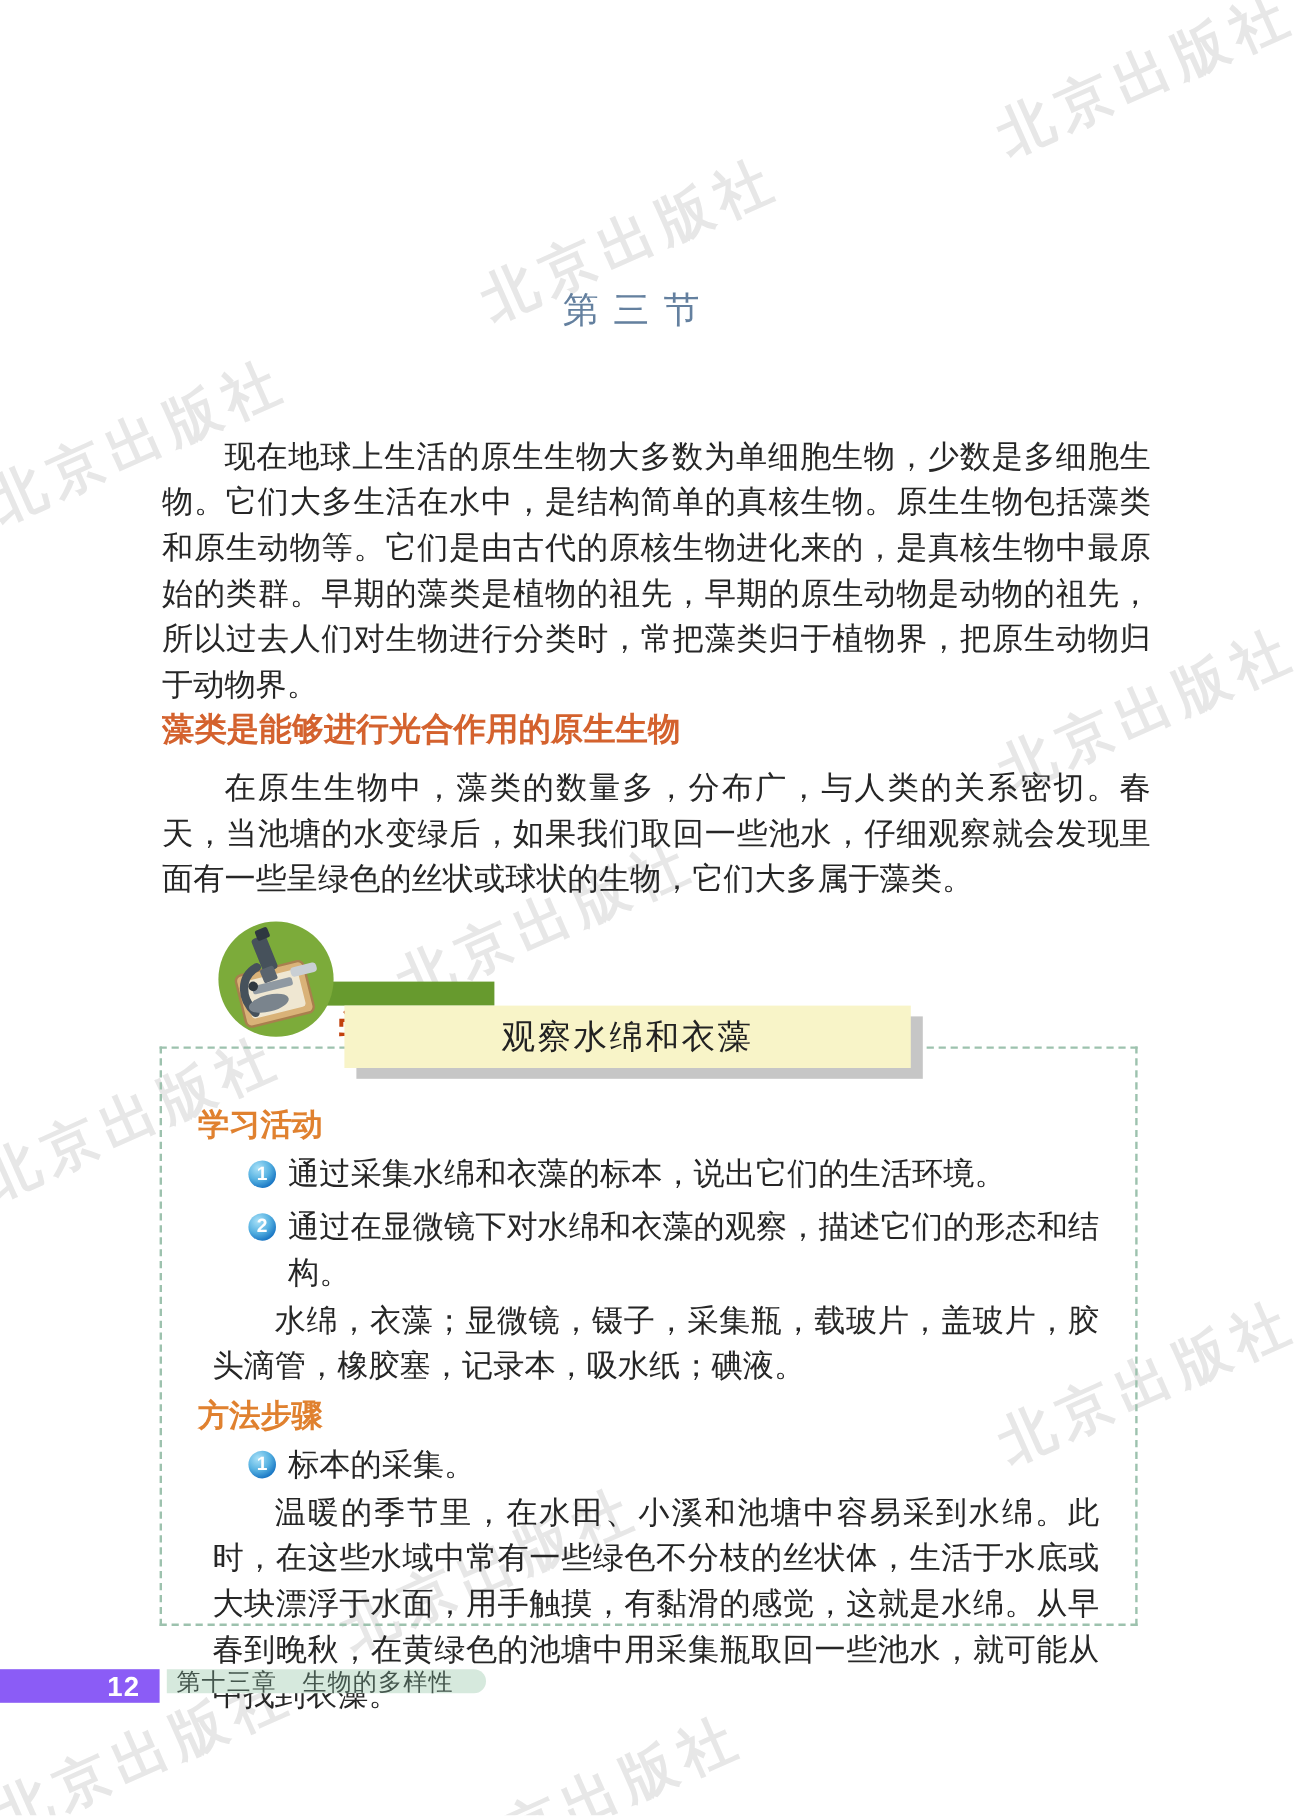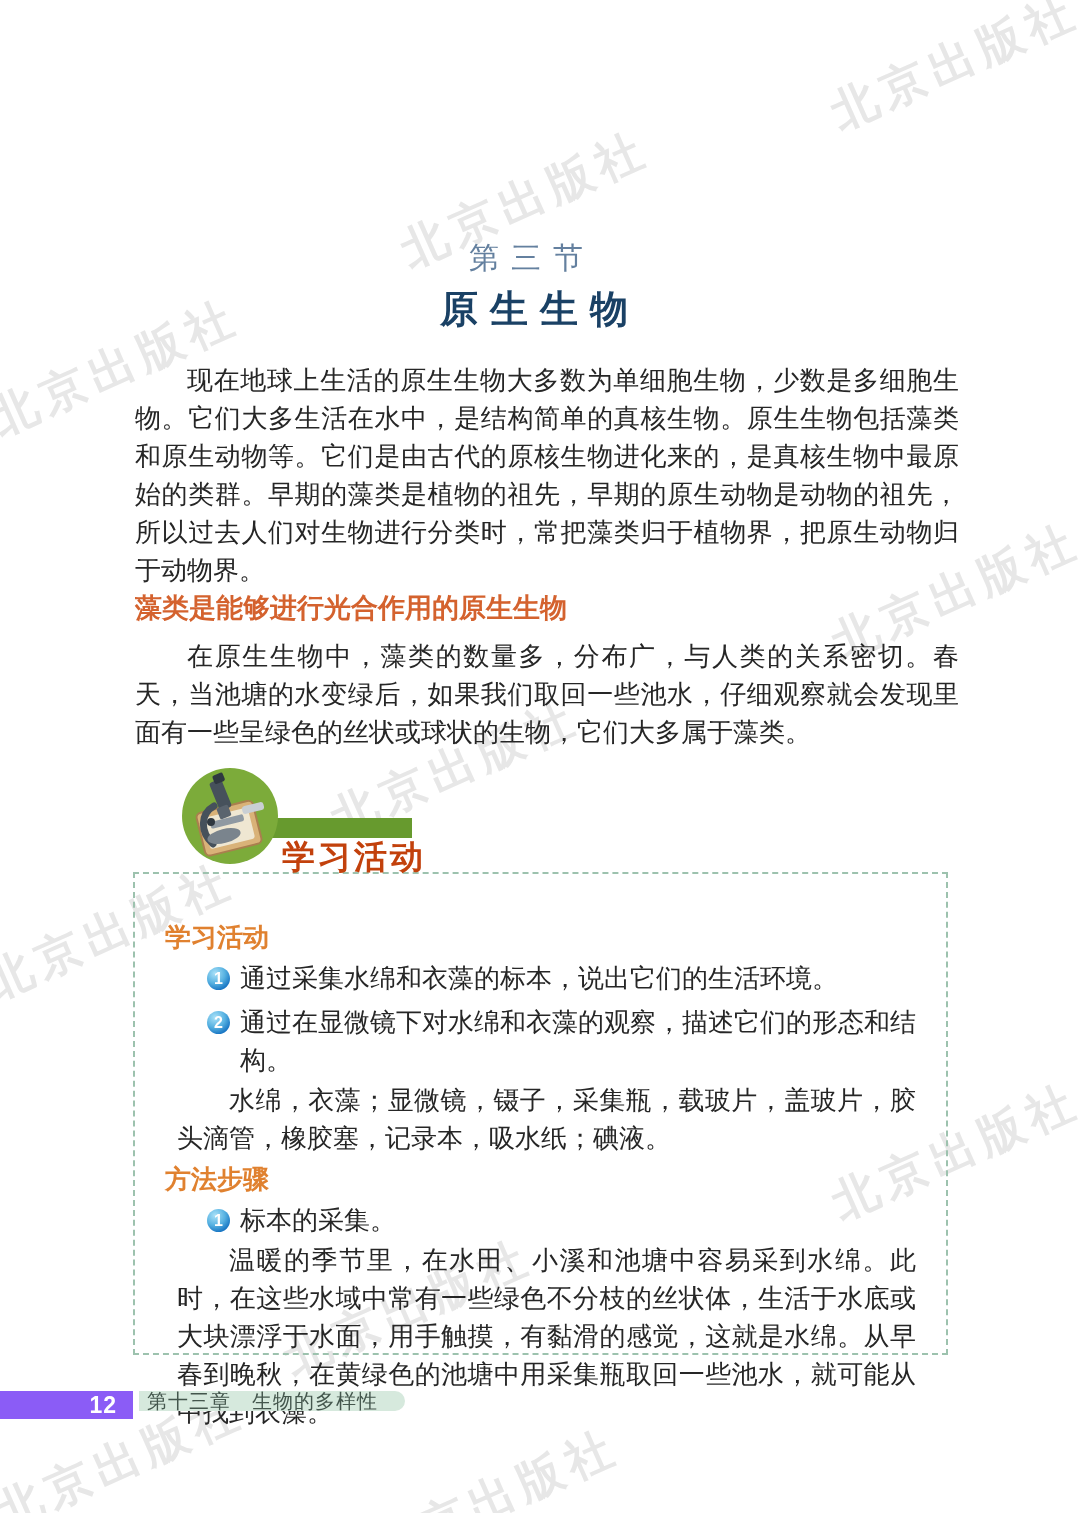--- a/index.html
+++ b/index.html
@@ -121,21 +121,20 @@
   <span class="wm wm3">北京出版社</span>
   <span class="wm wm4">北京出版社</span>
   <span class="wm wm5">北京出版社</span>
   <span class="wm wm6">北京出版社</span>
   <span class="wm wm7">北京出版社</span>
   <span class="wm wm8">北京出版社</span>
   <span class="wm wm9">北京出版社</span>
   <span class="wm wm10">北京出版社</span>
 
   <div class="section-label">第三节</div>
-  <div class="page-title">原生生物</div>
 
   <p class="body-par intro">现在地球上生活的原生生物大多数为单细胞生物，少数是多细胞生物。它们大多生活在水中，是结构简单的真核生物。原生生物包括藻类和原生动物等。它们是由古代的原核生物进化来的，是真核生物中最原始的类群。早期的藻类是植物的祖先，早期的原生动物是动物的祖先，所以过去人们对生物进行分类时，常把藻类归于植物界，把原生动物归于动物界。</p>
 
   <div class="sec-head">藻类是能够进行光合作用的原生生物</div>
   <p class="body-par algae-par">在原生生物中，藻类的数量多，分布广，与人类的关系密切。春天，当池塘的水变绿后，如果我们取回一些池水，仔细观察就会发现里面有一些呈绿色的丝状或球状的生物，它们大多属于藻类。</p>
 
   <div class="act-icon">
     <svg width="100" height="100" viewBox="0 0 100 100">
       <circle cx="50" cy="50" r="48" fill="#7cab3a"></circle>
       <g transform="rotate(-14 50 62)">
@@ -151,20 +150,23 @@
         <rect x="62" y="38" width="22" height="8" rx="3" fill="#c9cfd4" transform="rotate(-14 73 42)"></rect>
         <ellipse cx="44" cy="70" rx="17" ry="7" fill="#7a848d" transform="rotate(-14 44 70)"></ellipse>
         <circle cx="31" cy="56" r="4" fill="#2f3840"></circle>
       </g>
     </svg>
   </div>
 
   <div class="act-bar"></div>
   <div class="act-label">学习活动</div>
 
+  <div class="act-banner">
+    <span class="act-banner-title">观察水绵和衣藻</span>
+  </div>
 
   <div class="act-box">
     <div class="sub-head">学习活动</div>
 
     <div class="num-item">
       <span class="num-badge">1</span>
       <span class="num-text">通过采集水绵和衣藻的标本，说出它们的生活环境。</span>
     </div>
     <div class="num-item">
       <span class="num-badge">2</span>

